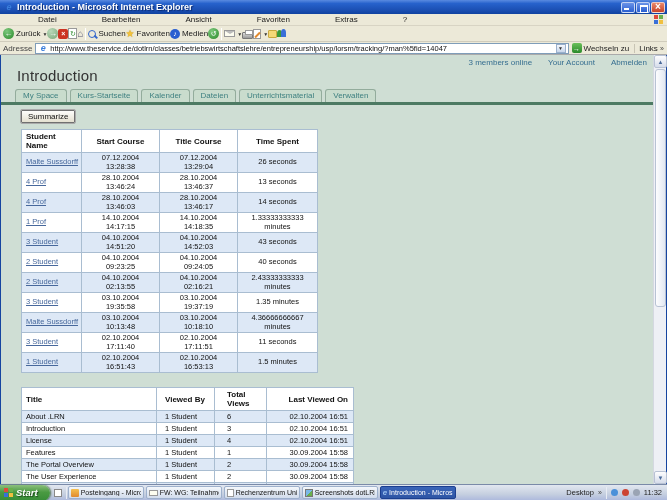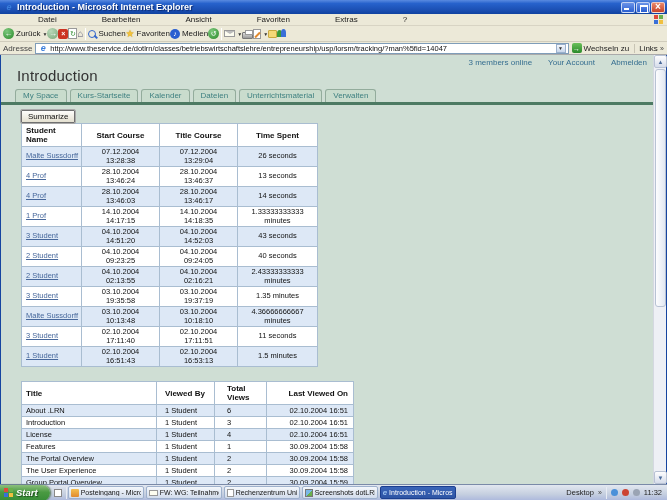--- a/index.html
+++ b/index.html
@@ -120,21 +120,21 @@
   .tab { background:#c9dccd; border:1px solid #93ac9c; border-bottom:none;
     border-radius:3px 3px 0 0; padding:1px 7px 2px; font-size:8px; color:#3f8181;
     white-space:nowrap; }
   .tab-rule { height:3px; background:#4d7a63; }
   .page-body { padding-left:20px; }
   .summarize-btn { margin-top:1px; font-size:8px; padding:1px 6px;
     background:linear-gradient(#fdfdfb,#e4e0d0); border:1px solid #707070;
     outline:1px solid #aaa; border-radius:1px; color:#111; display:inline-block; }
 
   table { border-collapse:collapse; background:#fff; }
-  .t1 { }
+  .t1 { margin-top:6px; }
   .t1 th,.t1 td { border:1px solid #a9bdd1; font-size:7.5px; color:#111; }
   .t1 th { font-size:8px; font-weight:bold; text-align:center; padding:2px 3px;
     height:22px; background:#fff; }
   .t1 td { text-align:center; padding:1px 3px; height:20px; line-height:8.5px; }
   .t1 .c-name { width:60px; text-align:left; padding-left:4px; }
   .t1 .c-start,.t1 .c-exit { width:78px; }
   .t1 .c-time { width:80px; }
   .name-link { color:#47689c; text-decoration:underline; }
   .dt { display:block; }
   tr.stripe td { background:#dde8f6; }

